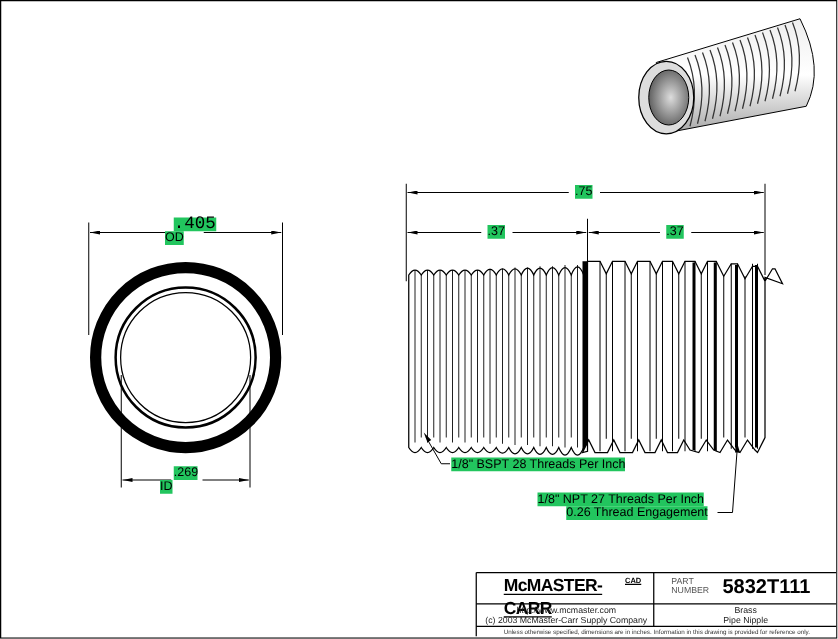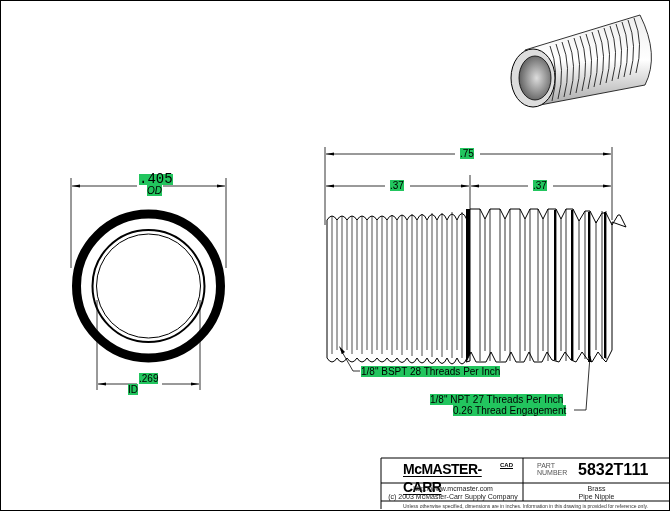--- a/index.html
+++ b/index.html
@@ -154,21 +154,21 @@
   <g stroke="#000" stroke-width="1">
     <line x1="381" y1="458" x2="381" y2="509"></line>
     <line x1="381" y1="458" x2="669" y2="458"></line>
     <line x1="381" y1="483" x2="669" y2="483"></line>
     <line x1="381" y1="501" x2="669" y2="501"></line>
     <line x1="523" y1="458" x2="523" y2="501"></line>
   </g>
 </svg>
 
 <div class="lbl" style="left:139px; top:174px; font-size:14px;font-family:Liberation Mono, monospace;">.405</div>
-<div class="lbl" style="left:147px; top:185px;font-style:italic;">OD</div>
+<div class="lbl" style="left:132px; top:185px;">OD</div>
 <div class="lbl" style="left:139px; top:373px;">.269</div>
 <div class="lbl" style="left:128px; top:384px;">ID</div>
 
 <div class="lbl" style="left:460px; top:148px;">.75</div>
 <div class="lbl" style="left:390px; top:180px;">.37</div>
 <div class="lbl" style="left:533px; top:180px;">.37</div>
 
 <div class="lbl" style="left:361px; top:366px;">1/8" BSPT 28 Threads Per Inch</div>
 <div class="lbl" style="left:430px; top:394px;">1/8" NPT 27 Threads Per Inch</div>
 <div class="lbl" style="left:453px; top:405px;">0.26 Thread Engagement</div>

